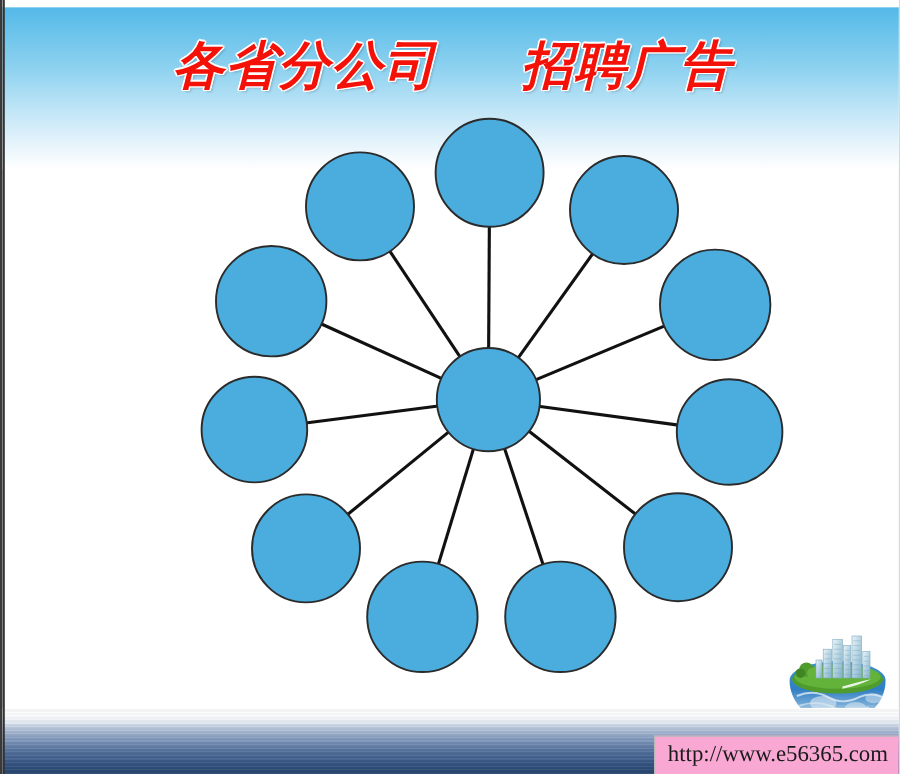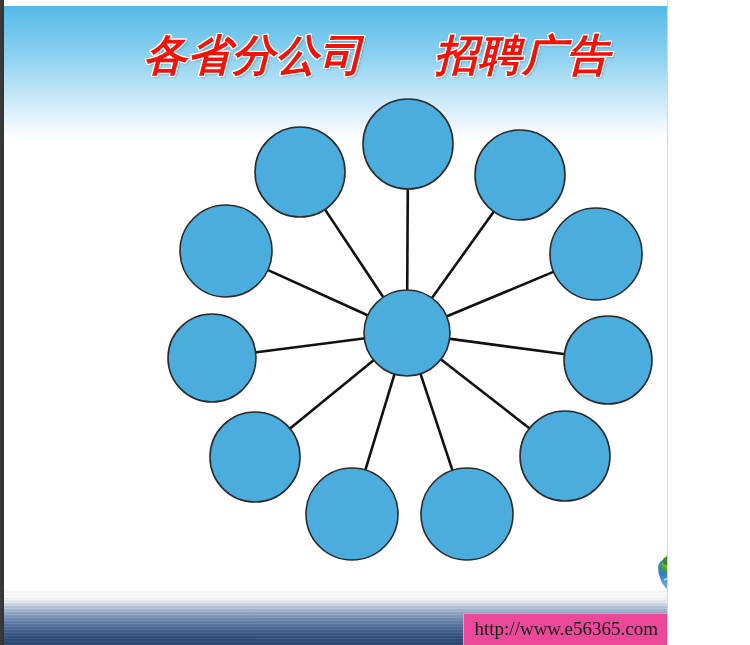--- a/index.html
+++ b/index.html
@@ -6,21 +6,21 @@
     margin: 0;
     padding: 0;
     background: #ffffff;
   }
   body {
     font-family: "Liberation Sans", sans-serif;
   }
 
   #slide {
     position: relative;
-    width: 668px;
+    width: 750px;
     height: 645px;
     overflow: hidden;
     background: #ffffff;
     box-sizing: border-box;
     border-left: 2px solid #3a3a3a;
     border-right: 1px solid #d8d8d8;
   }
 
   
   .sky-gradient {
@@ -127,21 +127,21 @@
     top: 524px;
     width: 96px;
     height: 82px;
   }
 
   
   .watermark {
     position: absolute;
     right: 0px;
     bottom: 0px;
-    background: #ec4899;
+    background: #f9a8d4;
     border-left: 1px solid #b8b8b8;
     border-top: 1px solid #b8b8b8;
     padding: 4px 9px 5px 11px;
     font-family: "Liberation Serif", "DejaVu Serif", serif;
     font-size: 19px;
     color: #1a1a1a;
     letter-spacing: 0px;
     line-height: 1.15;
   }
   .left-edge {

